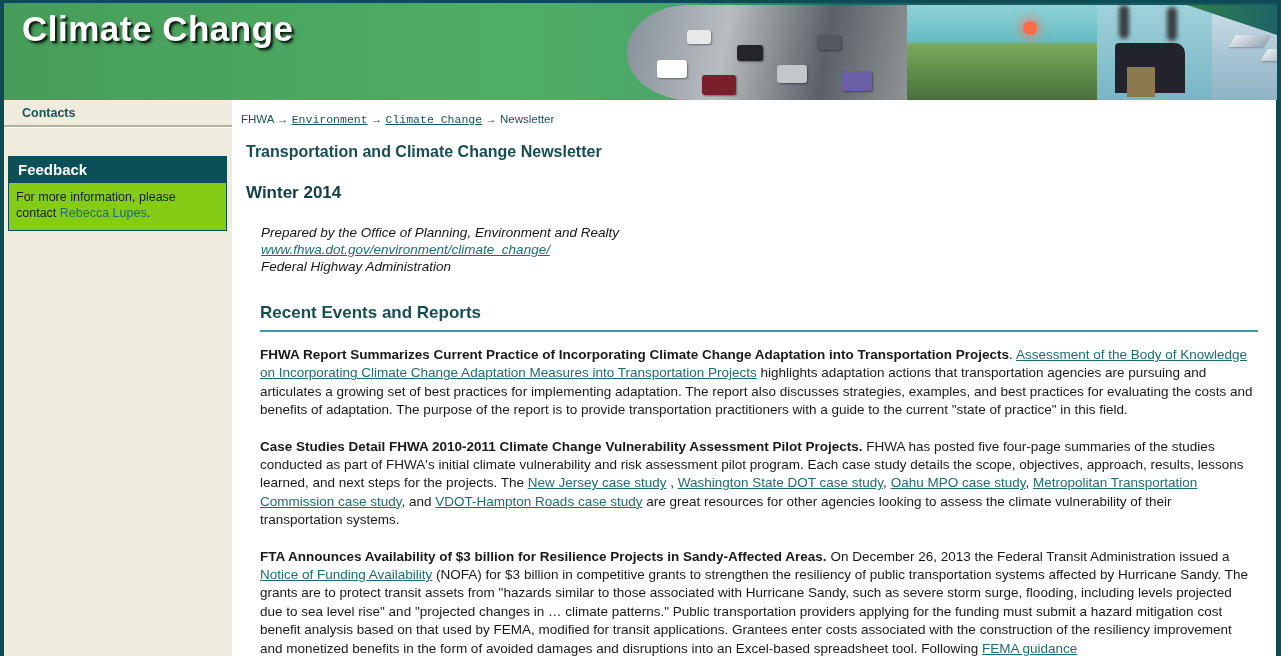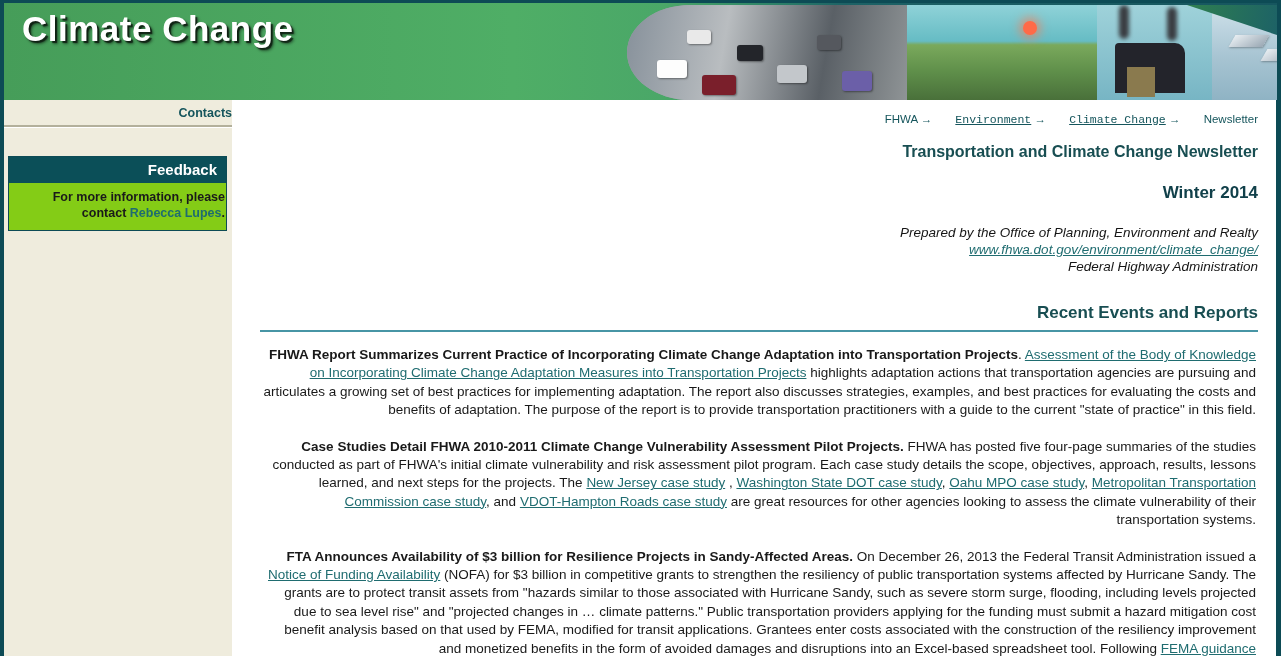--- a/index.html
+++ b/index.html
@@ -45,34 +45,34 @@
       clip-path:polygon(100% 0,100% 100%,0 0);
       background:linear-gradient(100deg,#2f7f4f,#1d6266); }
 
   
   .tabs { position:absolute; bottom:0; left:228px; display:flex; gap:5px; }
   .tab { background:linear-gradient(#377682,#185460 70%,#0f4b57); color:#fff; font-weight:bold;
          font-size:13.5px; padding:5px 15px 6px; border-radius:7px 7px 0 0;
          border:1px solid #6aa0aa; border-bottom:none; cursor:pointer; text-shadow:1px 1px 1px rgba(0,0,0,0.4); }
 
   
-  .page { display:flex; height:556px;text-align:right; }
+  .page { display:flex; height:556px; }
 
   .sidebar { width:232px; flex:0 0 232px; background:#efecdd; border-left:4px solid #0d4b55; }
   .contacts-bar { height:27px; line-height:26px; padding-left:18px; color:#15555c; font-size:12.5px;
       font-weight:bold; border-bottom:2px solid #b3b09b; box-shadow:0 1px 0 #ffffff; cursor:pointer; }
   .feedback { margin:29px 5px 0 4px; border:1px solid #0d4b55; background:#84cc16; }
   .feedback-header { background:#0b4f58; color:#fff; font-weight:bold; font-size:15px; padding:4px 9px 5px; }
-  .feedback-body { padding:7px 1px 9px; font-size:12.5px; font-weight:bold; color:#1a1a1a; line-height:15.5px; }
+  .feedback-body { padding:7px 7px 9px; font-size:12.5px; font-weight:normal; color:#1a1a1a; line-height:15.5px; }
   .feedback-link { color:#1f6c70; cursor:pointer; text-decoration:none; }
 
   .main { flex:1; background:#fff; border-right:5px solid #0d4b55; padding:10px 18px 0 5px; }
 
   .breadcrumb { font-size:11.5px; color:#15555c; margin-left:4px; margin-top:3px; }
-  .bc-item { color:#15555c; text-decoration:none; cursor:pointer;margin-left:20px; }
+  .bc-item { color:#15555c; text-decoration:none; cursor:pointer; }
   .bc-item.u { text-decoration:underline;font-family:Liberation Mono, monospace; }
   .bc-sep { color:#15555c; }
 
   .page-title { font-size:16px; font-weight:bold; color:#184e52; margin:17px 0 0 9px; }
   .issue-title { font-size:17px; font-weight:bold; color:#11404a; margin:22px 0 0 9px; }
 
   .prepared { margin:21px 0 0 24px; font-size:13.5px; font-style:italic; color:#161616; line-height:17px; }
   .prepared-link { color:#1f6c70; text-decoration:underline; cursor:pointer; }
 
   .section-heading { font-size:17px; font-weight:bold; color:#184e52; margin:28px 0 0 23px; }

